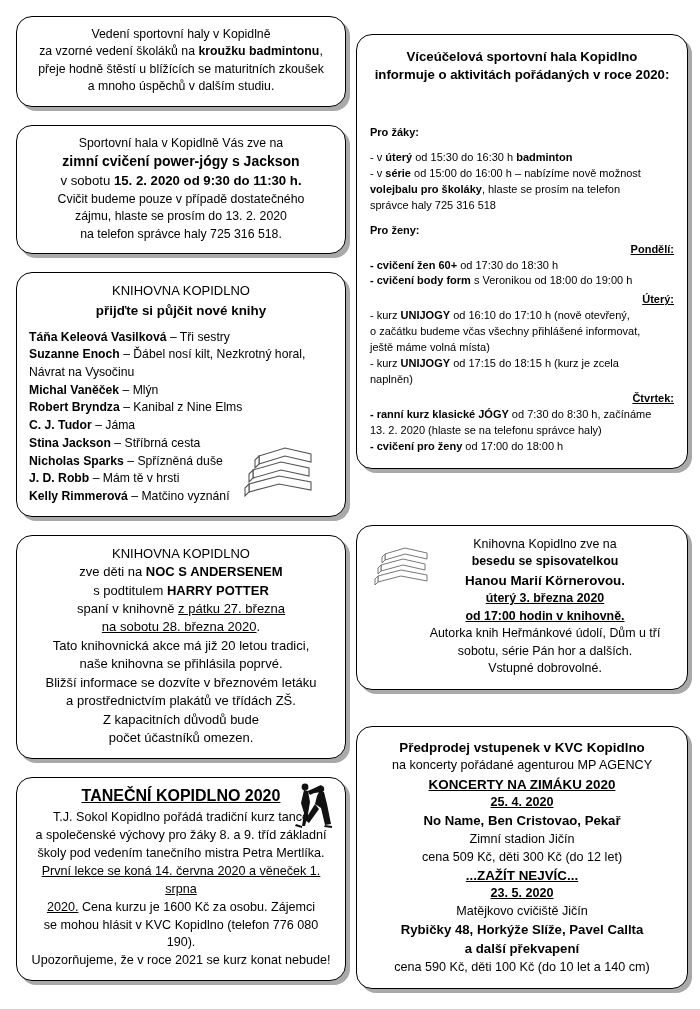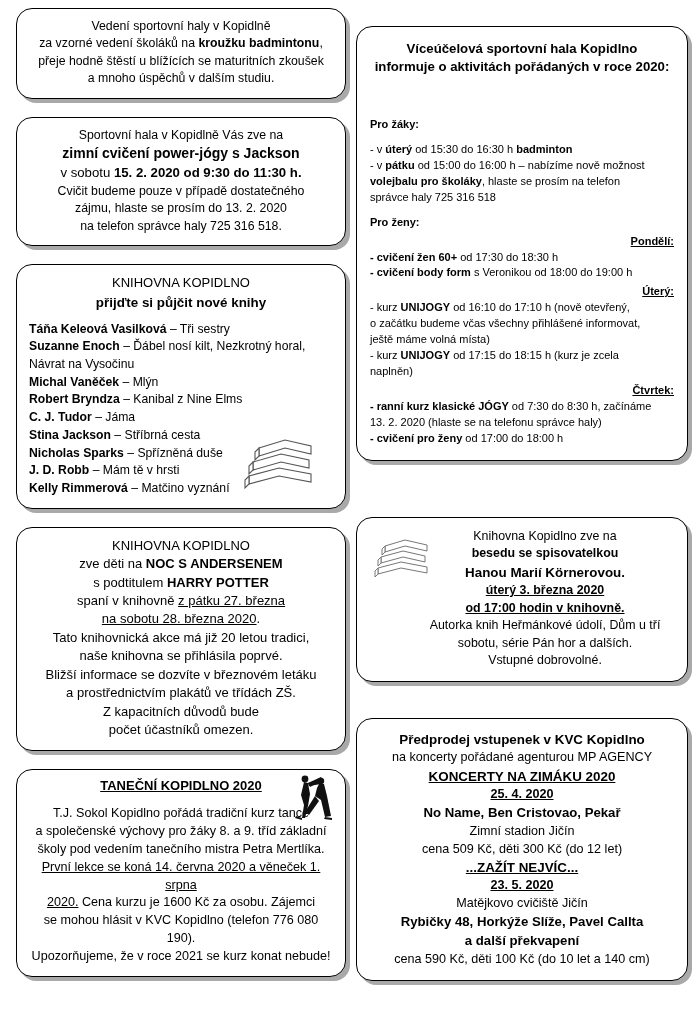--- a/index.html
+++ b/index.html
@@ -10,21 +10,21 @@
   }
   body {
     width: 700px; height: 1009px;
     font-family: "Liberation Sans", sans-serif;
     color: #000000;
     position: relative;
     overflow: hidden;
   }
   .page {
     width: 700px; height: 830px;
-    padding: 8px 14px 6px 14px;
+    padding: 16px 14px 6px 14px;
     position: relative;
   }
   .columns {
     display: flex;
     gap: 10px;
     align-items: flex-start;
   }
   .col { width: 332px; flex: 0 0 332px; }
   .col-left { padding-left: 2px; }
   .col-right { padding-top: 18px; }
@@ -158,21 +158,21 @@
             <path d="M13 10 L17 11 L19 22 L17 34 L14 46 L11 46 L13 33 L10 23 Z"></path>
             <path d="M17 11 L30 5 L32 8 L19 15 Z"></path>
             <path d="M11 46 L5 44 L4 46 L11 48 Z"></path>
             <circle cx="30" cy="9" r="3.2"></circle>
             <path d="M28 12 L33 12 L36 24 L40 44 L34 45 L30 28 L24 24 L26 16 Z"></path>
             <path d="M30 12 L18 14 L17 11 L29 8 Z"></path>
             <path d="M24 24 L14 40 L18 43 L28 29 Z"></path>
             <path d="M34 45 L41 46 L41 48 L33 47 Z"></path>
           </g>
         </svg>
-        <p style="font-size:13px; margin-bottom:10px;"><b><u>TANEČNÍ KOPIDLNO 2020</u></b></p>
+        <p style="font-size:16px; margin-bottom:2px;"><b><u>TANEČNÍ KOPIDLNO 2020</u></b></p>
         <p>T.J. Sokol Kopidlno pořádá tradiční kurz tance</p>
         <p>a společenské výchovy pro žáky 8. a 9. tříd základní</p>
         <p>školy pod vedením tanečního mistra Petra Mertlíka.</p>
         <p><u>První lekce se koná 14. června 2020 a věneček 1. srpna</u></p>
         <p><u>2020.</u><span> Cena kurzu je 1600 Kč za osobu. Zájemci</span></p>
         <p>se mohou hlásit v KVC Kopidlno (telefon 776 080 190).</p>
         <p>Upozorňujeme, že v roce 2021 se kurz konat nebude!</p>
       </div>
 
     </div>
@@ -181,21 +181,21 @@
 
       <div class="box left-align" style="padding:13px 13px 13px 13px;">
         <div class="hall-title">
           <div>Víceúčelová sportovní hala Kopidlno</div>
           <div>informuje o aktivitách pořádaných v roce 2020:</div>
         </div>
         <div class="hall-body">
           <p class="section-head">Pro žáky:</p>
           <div class="gap"></div>
           <p class="hall-line"><span>- v </span><b>úterý</b><span> od 15:30 do 16:30 h </span><b>badminton</b></p>
-          <p class="hall-line"><span>- v </span><b>pátku</b><span> od 15:00 do 16:00 h – nabízíme nově možnost</span></p>
+          <p class="hall-line"><span>- v </span><b>série</b><span> od 15:00 do 16:00 h – nabízíme nově možnost</span></p>
           <p class="hall-line"><b>volejbalu pro školáky</b><span>, hlaste se prosím na telefon</span></p>
           <p class="hall-line">správce haly 725 316 518</p>
 
           <div class="gap"></div>
           <p class="section-head" style="margin-top:0;">Pro ženy:</p>
           <p class="day">Pondělí:</p>
           <p class="hall-line"><b>- cvičení žen 60+</b><span> od 17:30 do 18:30 h</span></p>
           <p class="hall-line"><b>- cvičení body form</b><span> s Veronikou od 18:00 do 19:00 h</span></p>
           <p class="day">Úterý:</p>
           <p class="hall-line"><span>- kurz </span><b>UNIJOGY</b><span> od 16:10 do 17:10 h (nově otevřený,</span></p>

